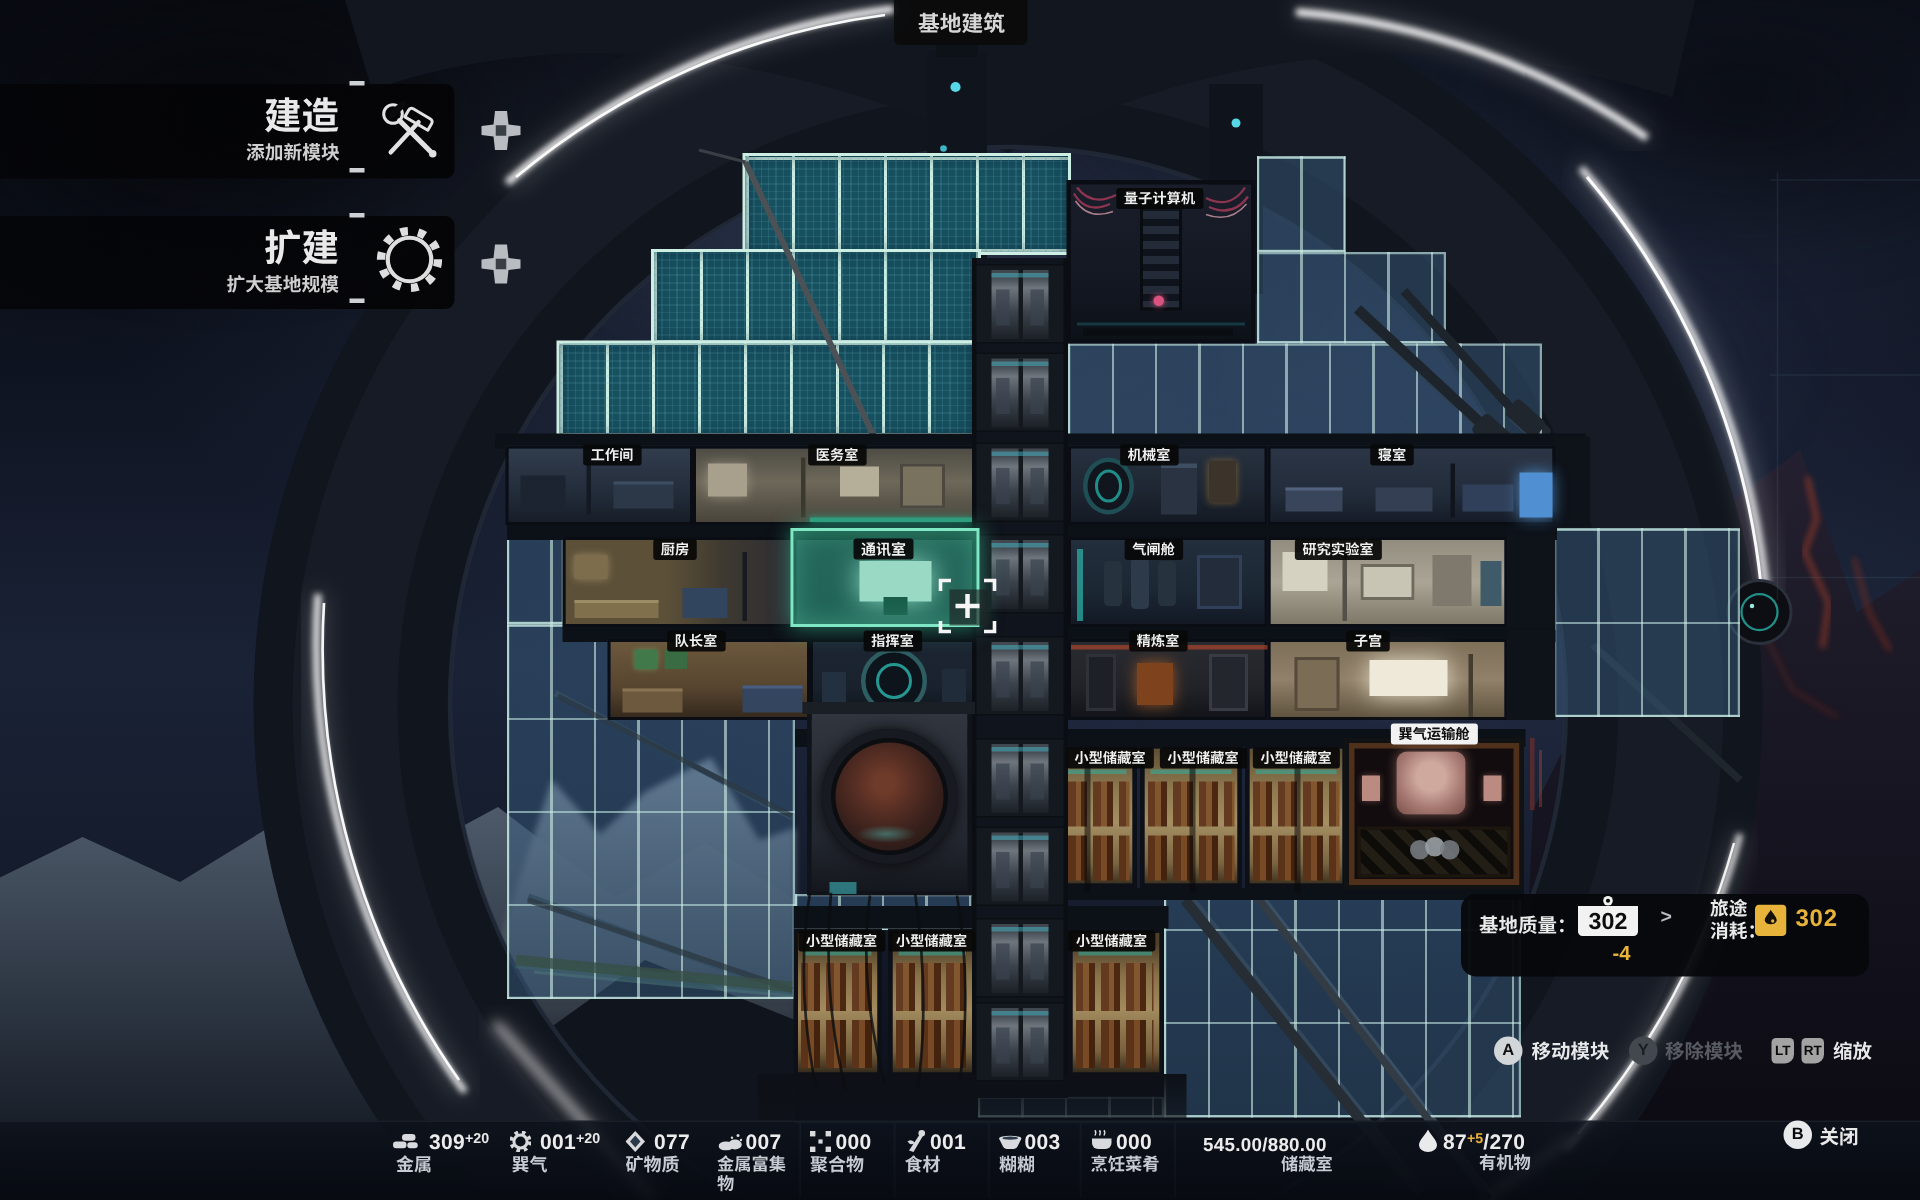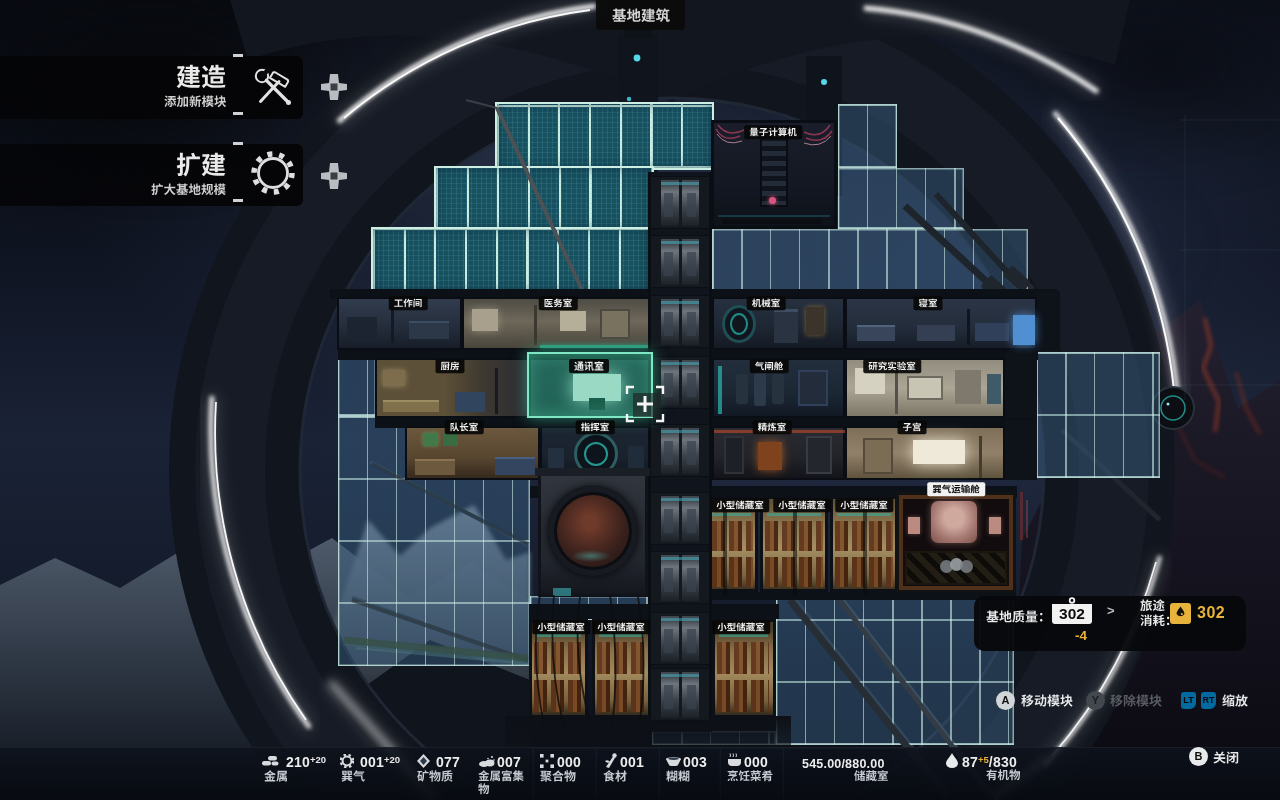--- a/index.html
+++ b/index.html
@@ -17,21 +17,21 @@
  repeating-linear-gradient(90deg,#cdeee3 0 2px,transparent 2px 30.7px),
  repeating-linear-gradient(0deg,#cdeee3 0 2px,transparent 2px 61px);
  background-color:#17505f;box-shadow:0 0 0 2px #cdeee3, inset 0 0 12px rgba(0,30,50,.5);z-index:7}
 .room{position:absolute;z-index:10;border:2px solid #0a0d13}
 .frame{position:absolute;background:#0c1017;z-index:9}
 .lbl{position:absolute;z-index:30}
 .num{font-weight:700;color:#ececec;font-size:14px;letter-spacing:0.2px}
 .sup{font-weight:700;color:#e9e9e9;font-size:9.5px;vertical-align:4px;letter-spacing:0}
 .cell{position:absolute;top:748px;height:51px;border-left:1px solid rgba(150,200,220,0.45);border-right:1px solid rgba(80,120,150,0.25);border-top:1px solid rgba(150,200,220,0.35);border-bottom:1px solid rgba(80,120,150,0.2)}
 .btn{position:absolute;width:19px;height:19px;border-radius:50%;text-align:center;font-weight:700;font-size:11px;line-height:19px;z-index:40}
-.key{position:absolute;width:15px;height:17px;border-radius:3px 3px 6px 3px;background:#0369a1;color:#0a0a0a;text-align:center;font-weight:700;font-size:9px;line-height:17px;z-index:40}
+.key{position:absolute;width:15px;height:17px;border-radius:3px 3px 6px 3px;background:#a3a3a3;color:#0a0a0a;text-align:center;font-weight:700;font-size:9px;line-height:17px;z-index:40}
 </style></head><body>
 <div id="scene">
 <div class="abs" style="left:0;top:0;width:1280px;height:800px;background:
  radial-gradient(820px 380px at 45% 24%, rgba(52,64,92,0.5), rgba(26,32,50,0) 62%),
  radial-gradient(700px 300px at 20% 8%, rgba(10,12,18,0.95), rgba(10,12,18,0) 65%),
  radial-gradient(760px 360px at 84% 14%, rgba(40,50,76,0.5), rgba(24,30,48,0) 60%),
  radial-gradient(900px 460px at 68% 44%, rgba(46,58,88,0.48), rgba(20,26,42,0) 65%),
  linear-gradient(180deg,#070a11 0%,#0e1320 30%,#1a2236 55%,#141b2b 75%,#080b13 100%)"></div>
 <div class="abs" style="left:340px;top:60px;width:420px;height:170px;background:radial-gradient(closest-side,rgba(56,68,98,0.42),rgba(64,78,110,0));filter:blur(18px)"></div>
 <div class="abs" style="left:820px;top:150px;width:380px;height:200px;background:radial-gradient(closest-side,rgba(50,62,92,0.38),rgba(58,72,104,0));filter:blur(20px)"></div>
@@ -665,21 +665,21 @@
 <rect x="10.5" y="10.5" width="7" height="7" fill="#3a3f46"></rect>
     </svg>
 <div class="abs" style="left:0;top:747px;width:1280px;height:53px;background:linear-gradient(180deg,rgba(13,18,28,0.88),rgba(7,10,16,0.94));border-top:1px solid rgba(160,180,200,0.12);z-index:38"></div>
 <svg class="abs" style="left:262px;top:755px;z-index:40" width="17" height="12" viewBox="0 0 17 12">
       <g fill="#d8dadd">
 <rect x="0" y="6" width="9" height="4.5" rx="2.2"></rect>
         <rect x="6" y="1" width="9" height="4.5" rx="2.2"></rect>
         <rect x="9.5" y="6.5" width="7" height="4" rx="2"></rect>
       </g>
     </svg>
-<div class="lbl" style="left:286px;top:753px;z-index:40"><span class="num">210</span><span class="sup">+20</span></div>
+<div class="lbl" style="left:286px;top:753px;z-index:40"><span class="num">309</span><span class="sup">+20</span></div>
     <div class="lbl" style="left:264px;top:770px;z-index:40">
       <svg class="z" style="width:24px;height:12px;" viewBox="0 0 2000 1000">
         <g fill="#c7cbd2" transform="translate(0,880) scale(1,-1)">
           <use href="#u91d1"></use>
           <use href="#u5c5e" x="1000"></use>
         </g>
       </svg>
     </div>
 <svg class="abs" style="left:340px;top:754px;z-index:40" width="14" height="14" viewBox="0 0 14 14">
       <circle cx="7" cy="7" r="4.4" fill="none" stroke="#d8dadd" stroke-width="2"></circle>
@@ -813,21 +813,21 @@
         <g fill="#c7cbd2" transform="translate(0,880) scale(1,-1)">
           <use href="#u50a8"></use>
           <use href="#u85cf" x="1000"></use>
           <use href="#u5ba4" x="2000"></use>
         </g>
       </svg>
     </div>
 <svg class="abs" style="left:946px;top:753px;z-index:40" width="12" height="15" viewBox="0 0 12 15">
       <path d="M6,0 C8,4 12,7 12,10.5 A6,4.5 0 0 1 0,10.5 C0,7 4,4 6,0 Z" fill="#e8eaec"></path>
     </svg>
-<div class="lbl" style="left:962px;top:753px;z-index:40"><span class="num">87</span><span class="sup" style="color:#e8b33a">+5</span><span class="num">/830</span></div>
+<div class="lbl" style="left:962px;top:753px;z-index:40"><span class="num">87</span><span class="sup" style="color:#e8b33a">+5</span><span class="num">/270</span></div>
 <div class="lbl" style="left:986px;top:769px;z-index:40">
       <svg class="z" style="width:34.5px;height:11.5px;" viewBox="0 0 3000 1000">
         <g fill="#c7cbd2" transform="translate(0,880) scale(1,-1)">
           <use href="#u6709"></use>
           <use href="#u673a" x="1000"></use>
           <use href="#u7269" x="2000"></use>
         </g>
       </svg>
     </div>
 <div class="btn" style="left:1189px;top:747px;background:#e8eaec;color:#0b0b0b">B</div>

